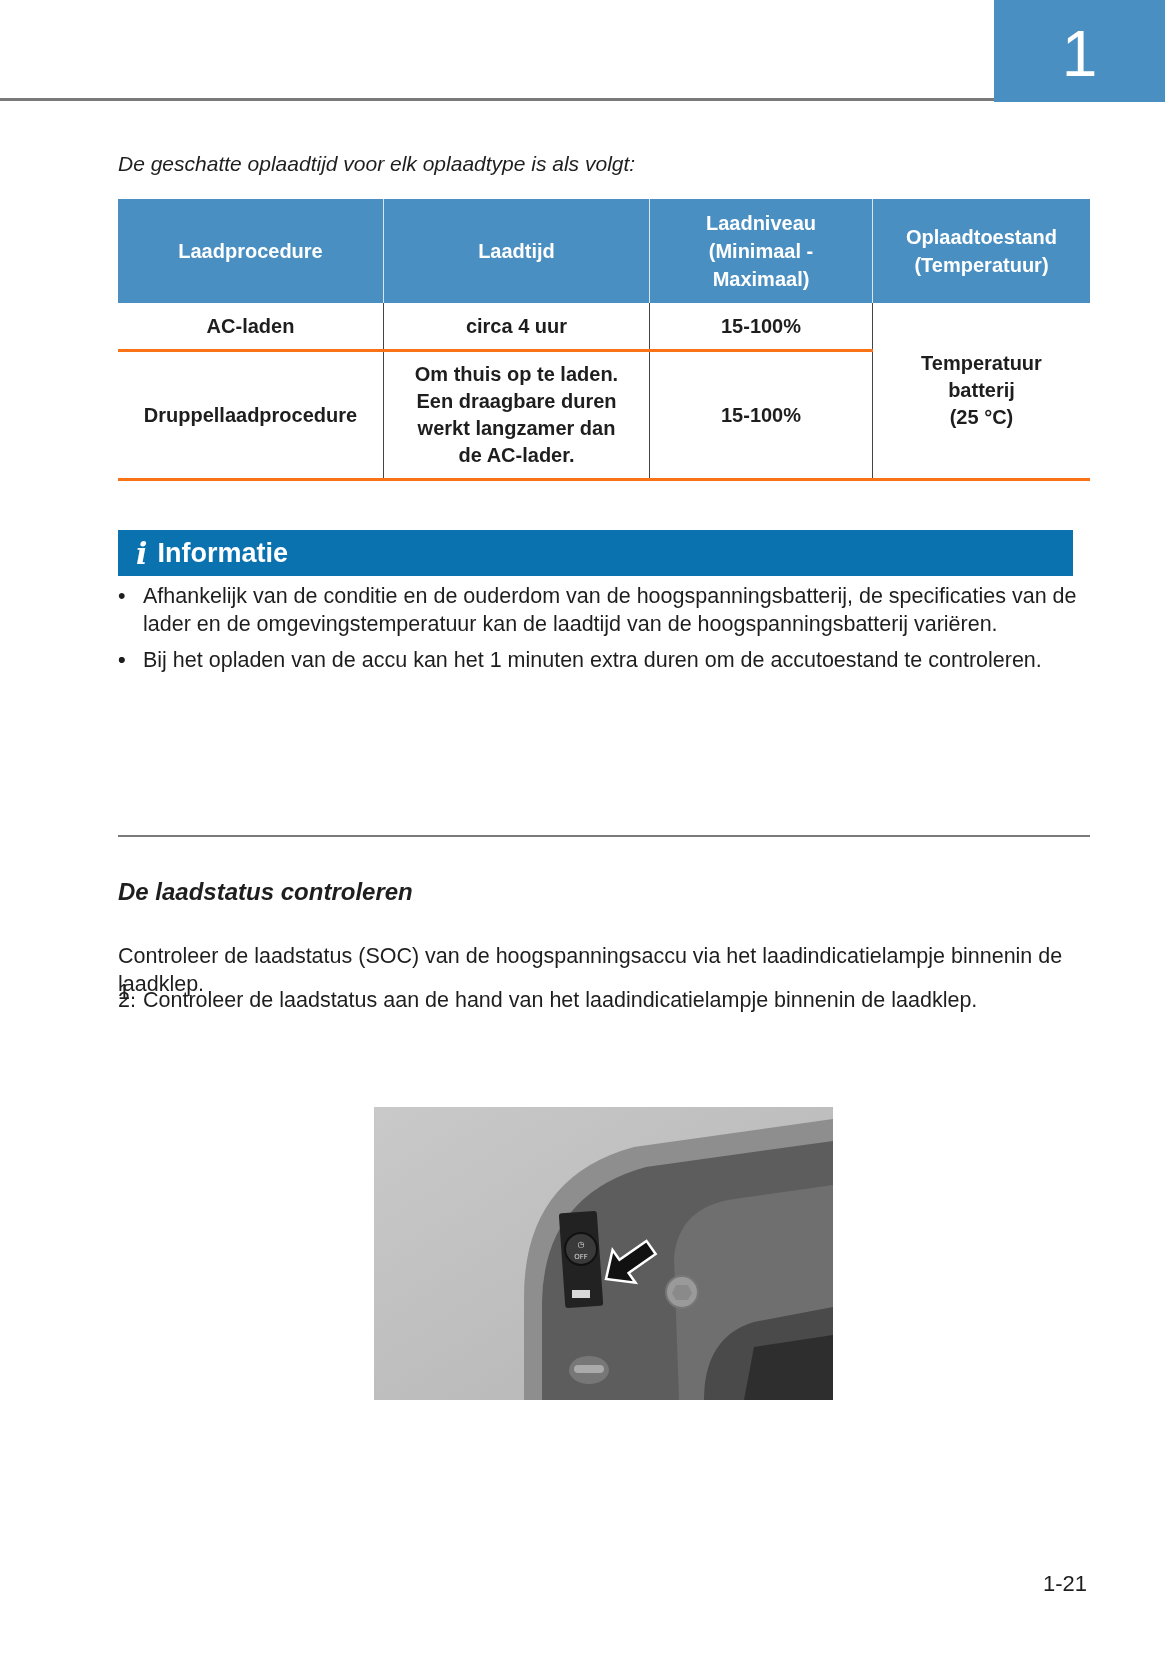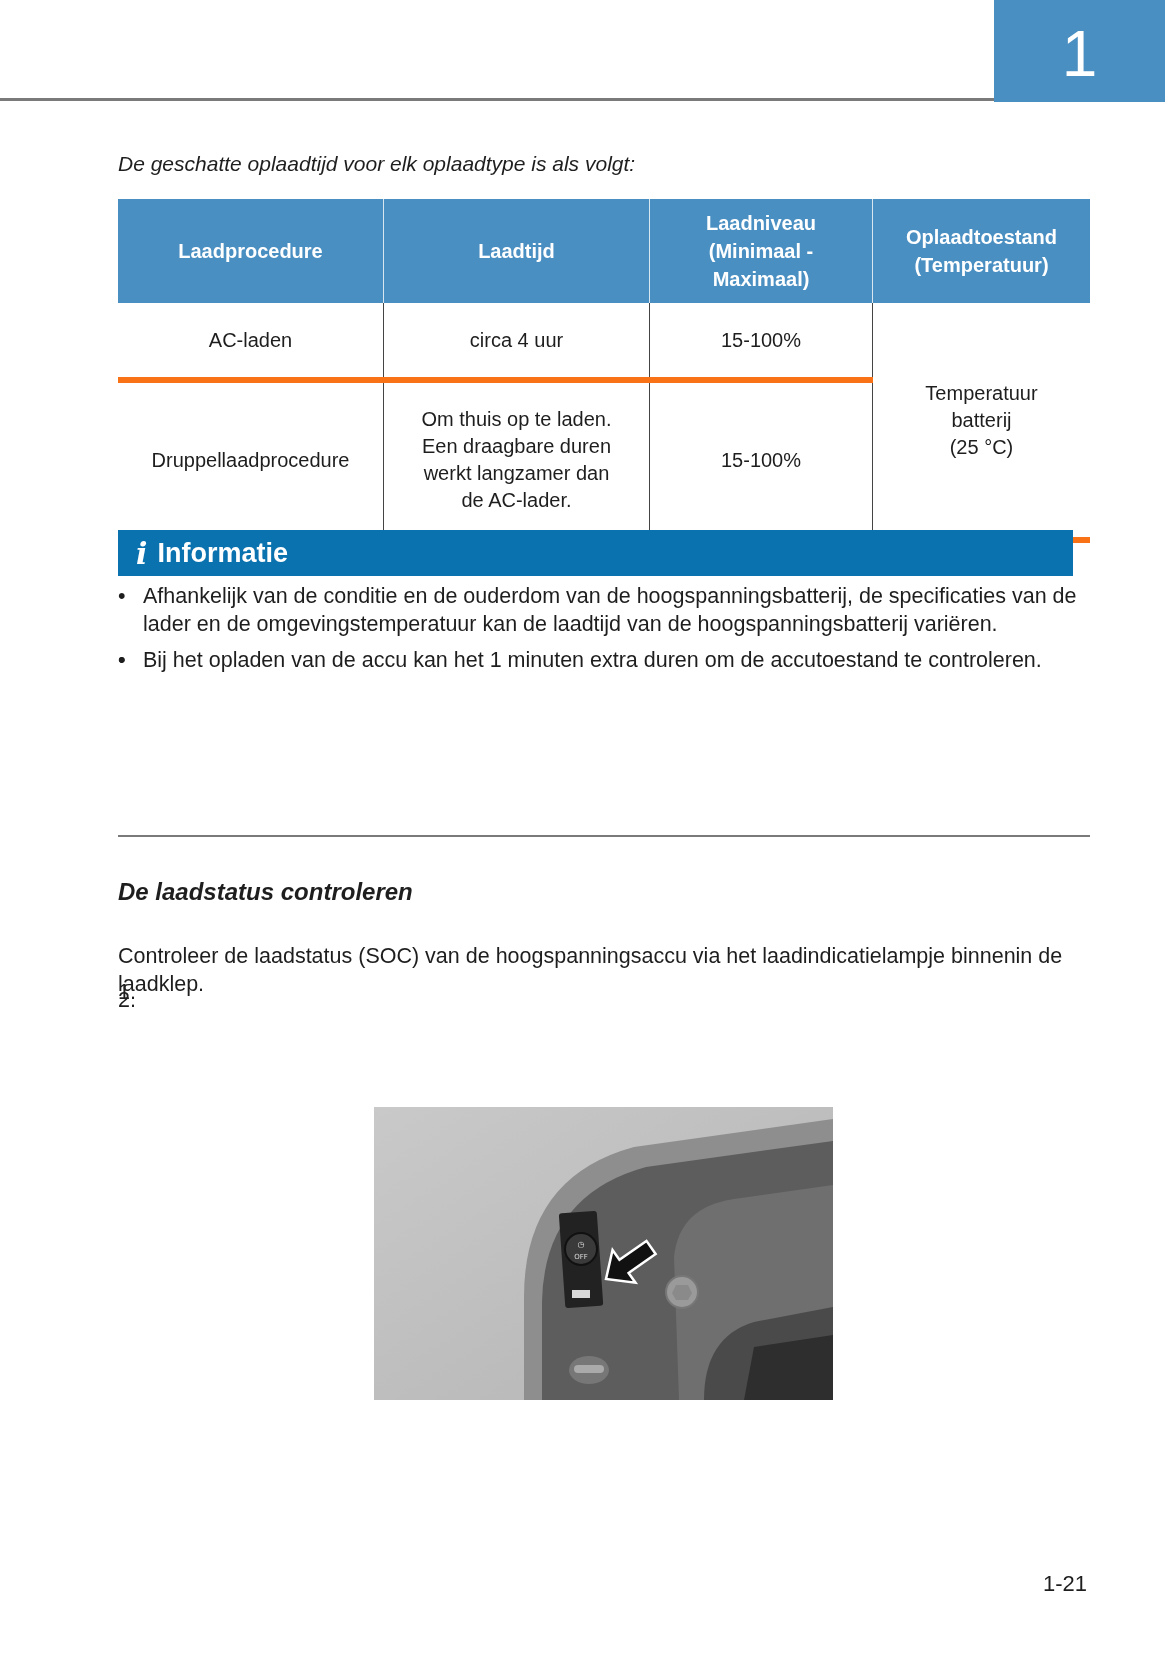--- a/index.html
+++ b/index.html
@@ -6,22 +6,22 @@
   body { width:1165px; height:1653px; position:relative; overflow:hidden;
          font-family:"Liberation Sans", "DejaVu Sans", sans-serif; color:#1e1e1e; }
   .top-rule { position:absolute; left:0; top:98px; width:994px; height:3px; background:#7a7a7a; }
   .chapter-tab { position:absolute; left:994px; top:0; width:171px; height:102px; background:#4a8fc2;
                  color:#fff; font-size:64px; text-align:center; line-height:108px; font-weight:400; }
   .intro { position:absolute; left:118px; top:152px; font-size:21px;font-style:italic; }
   table.charge { position:absolute; left:118px; top:199px; width:972px; border-collapse:collapse; font-size:20px; }
   table.charge th { background:#4a8fc2; color:#fff; font-weight:700; font-size:20px; line-height:28px;
                     border-left:1px solid #d8e6f2; height:104px; padding:0 6px; text-align:center; }
   table.charge th:first-child { border-left:none; }
-  table.charge td { text-align:center; vertical-align:middle; border-left:1px solid #444; border-bottom:6px solid #f97316;
-                    line-height:27px; padding:14px 6px; }
+  table.charge td { text-align:center; vertical-align:middle; border-left:1px solid #444; border-bottom:3px solid #f97316;
+                    line-height:27px; padding:0 6px;font-weight:bold; }
   table.charge td.first { border-left:none; }
   table.charge tr.r1 td { height:46px; }
   table.charge tr.r2 td { height:126px; }
   table.charge tr.r1 td.temp { border-left:1px solid #444; }
   .info-bar { position:absolute; left:118px; top:530px; width:955px; height:46px; background:#0b72b0; color:#fff;
               display:flex; align-items:center; }
   .info-icon { font-family:"DejaVu Serif", serif; font-style:italic; font-size:30px; margin-left:18px; margin-right:10px; font-weight:700; }
   .info-title { font-size:27px; font-weight:700; }
   ul.info-list { position:absolute; left:118px; top:582px; width:972px; margin:0; padding:0; list-style:none; font-size:21.5px; line-height:28px; }
   ul.info-list li { position:relative; padding-left:25px; margin-bottom:8px; }
@@ -106,20 +106,21 @@
 
 <div class="section-title">De laadstatus controleren</div>
 <div class="section-body">Controleer de laadstatus (SOC) van de hoogspanningsaccu via het laadindicatielampje binnenin de laadklep.</div>
 
 <ol class="steps">
   <li>
     <span class="num">1.</span>
   </li>
   <li>
     <span class="num">2.</span>
+    <span>Controleer de laadstatus aan de hand van het laadindicatielampje binnenin de laadklep.</span>
   </li>
 </ol>
 
 <div class="figure">
   <svg width="459" height="293" viewBox="0 0 459 293">
     <defs>
       <linearGradient id="bg" x1="0" y1="0" x2="1" y2="1">
         <stop offset="0" stop-color="#c9c9c9"></stop>
         <stop offset="1" stop-color="#b3b3b3"></stop>
       </linearGradient>

